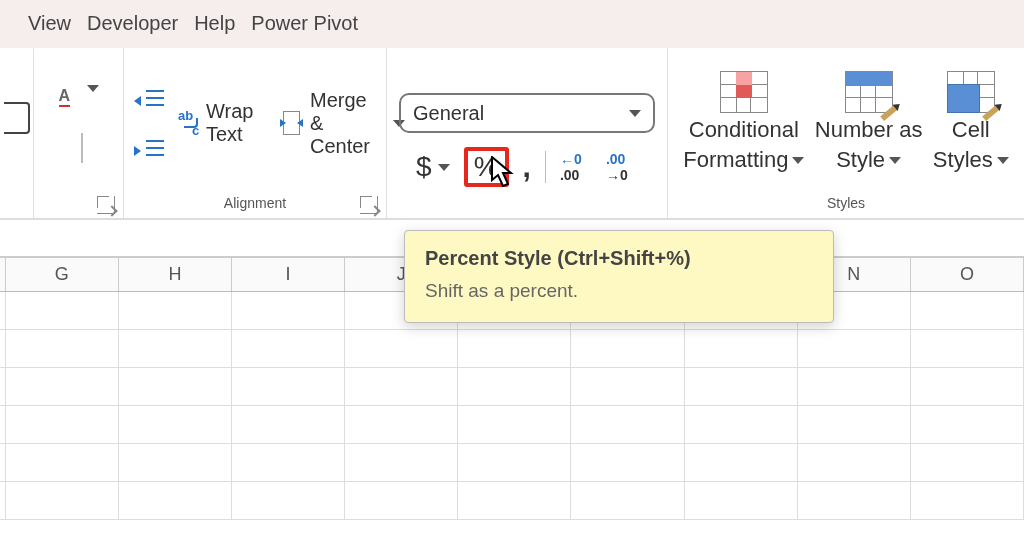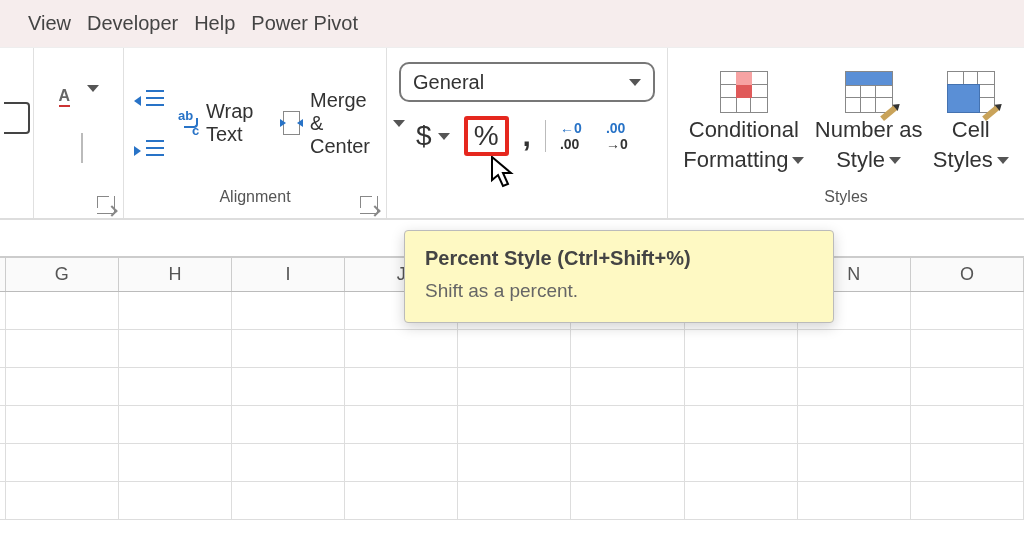--- a/index.html
+++ b/index.html
@@ -37,23 +37,23 @@
     flex-direction: column;
   }
   .group-body {
     flex: 1;
     display: flex;
     align-items: center;
   }
   .group-label {
     height: 30px;
     display: flex;
-    align-items: flex-start;
+    align-items: center;
     justify-content: center;
-    font-size: 16px;
+    font-size: 14px;
     color: #555;
     position: relative;
   }
   .launcher {
     position: absolute;
     right: 8px;
     bottom: 4px;
     width: 18px; height: 18px;
     border: 1px solid #888;
     border-left: none;
@@ -134,21 +134,21 @@
     content:""; position:absolute; top:50%; width:0;height:0;
     border-top:4px solid transparent; border-bottom:4px solid transparent;
     margin-top:-4px;
   }
   .merge-icon::before{ left:-4px; border-left:6px solid #2873c7;}
   .merge-icon::after{ right:-4px; border-right:6px solid #2873c7;}
   .merge-row { display:flex; align-items:center; gap:10px;}
 
   
   .g4 { width: 281px; }
-  .g4 .group-body { flex-direction:column; padding:14px 12px 0; gap:14px;}
+  .g4 .group-body { flex-direction:column; padding:14px 12px 0; gap:14px;justify-content:center;}
   .combo {
     width: 256px; height: 40px;
     border: 2px solid #777; border-radius: 10px;
     display:flex; align-items:center; justify-content:space-between;
     padding: 0 12px;
     font-size: 20px;
   }
   .num-row { display:flex; align-items:center; gap:14px; font-size:26px; color:#333; padding:0 6px;}
   .sep { width:1px; height:32px; background:#bbb;}
   .dollar { font-size:28px;}

